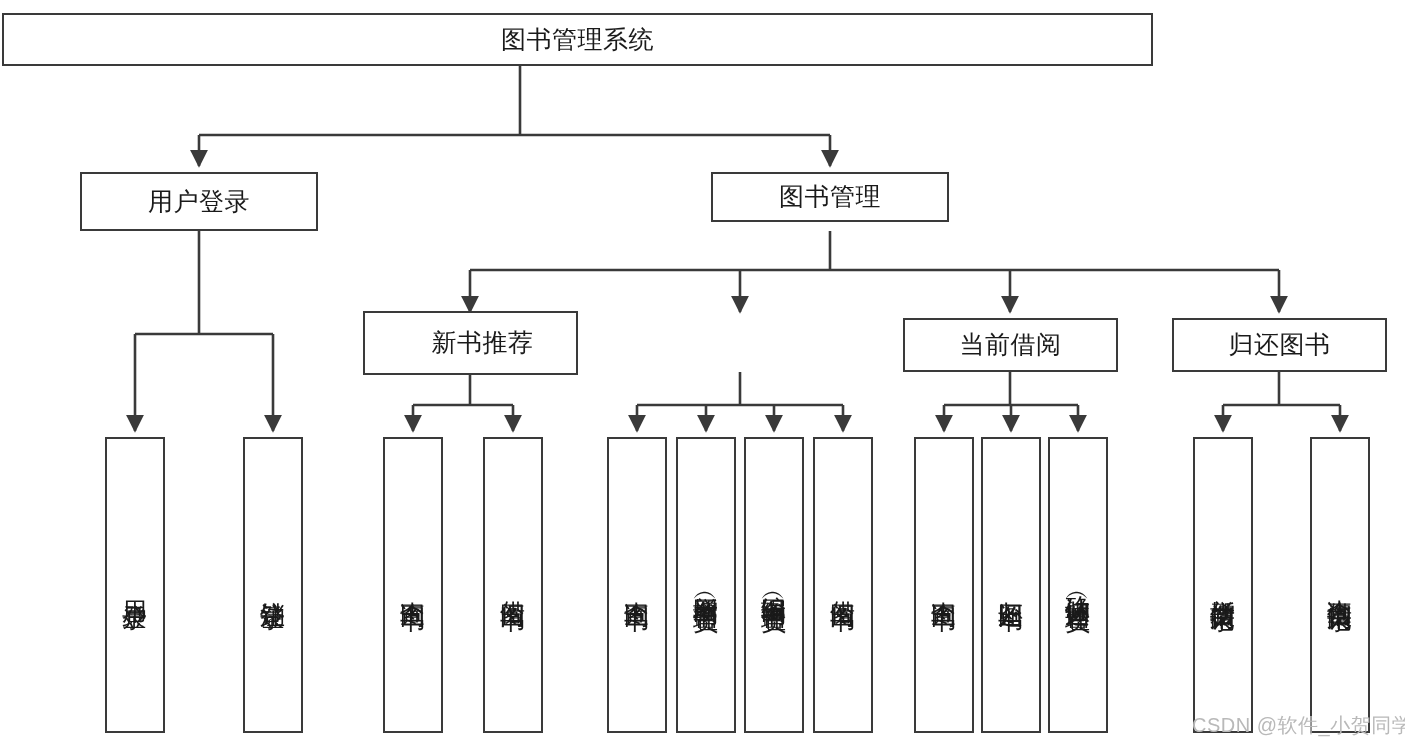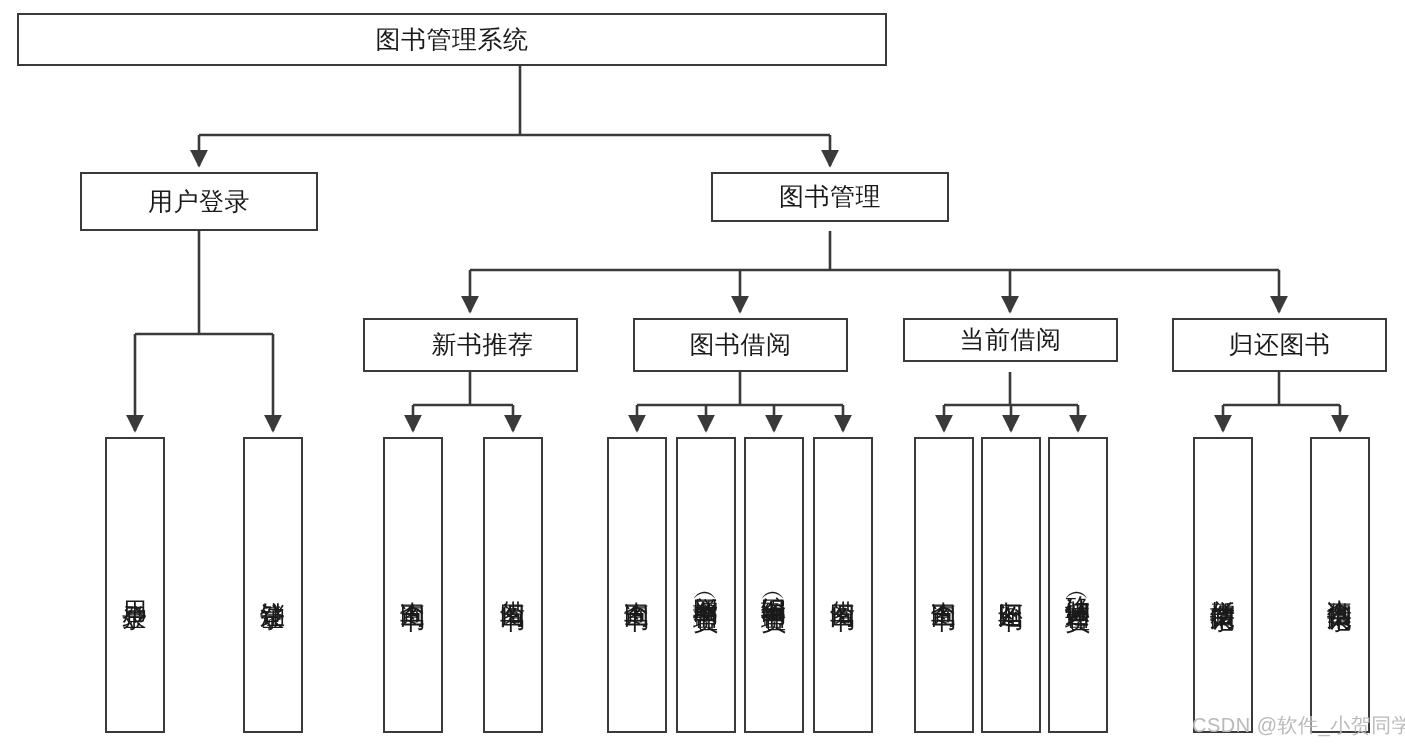--- a/index.html
+++ b/index.html
@@ -116,38 +116,35 @@
       <path d="M 1011 405 L 1011 431" marker-end="url(#arrow)"></path>
       <path d="M 1078 405 L 1078 431" marker-end="url(#arrow)"></path>
 
       <path d="M 1279 372 L 1279 405"></path>
       <path d="M 1223 405 L 1340 405"></path>
       <path d="M 1223 405 L 1223 431" marker-end="url(#arrow)"></path>
       <path d="M 1340 405 L 1340 431" marker-end="url(#arrow)"></path>
     </g>
   </svg>
 
-  <div class="node horiz" style="left:17px; top:13px; width:870px; height:53px;">
+  <div class="node horiz" style="left:2px; top:13px; width:1151px; height:53px;">
     <span>图书管理系统</span>
   </div>
 
   <div class="node horiz" style="left:80px; top:172px; width:238px; height:59px;">
     <span>用户登录</span>
   </div>
   <div class="node horiz" style="left:711px; top:172px; width:238px; height:50px;">
     <span>图书管理</span>
   </div>
 
-  <div class="node horiz" style="left:363px; top:318px; width:215px; height:54px;padding-left:24px;">
+  <div class="node horiz" style="left:363px; top:311px; width:215px; height:64px;padding-left:24px;">
     <span>新书推荐</span>
   </div>
-  <div class="node horiz" style="left:633px; top:318px; width:215px; height:54px;">
-    <span>图书借阅</span>
-  </div>
-  <div class="node horiz" style="left:903px; top:318px; width:215px; height:44px;">
+  <div class="node horiz" style="left:903px; top:318px; width:215px; height:54px;">
     <span>当前借阅</span>
   </div>
   <div class="node horiz" style="left:1172px; top:318px; width:215px; height:54px;">
     <span>归还图书</span>
   </div>
 
   <div class="node vert" style="left:105px; top:437px; width:60px; height:296px;">
     <span class="vlabel">用户登录</span>
   </div>
   <div class="node vert" style="left:243px; top:437px; width:60px; height:296px;">

